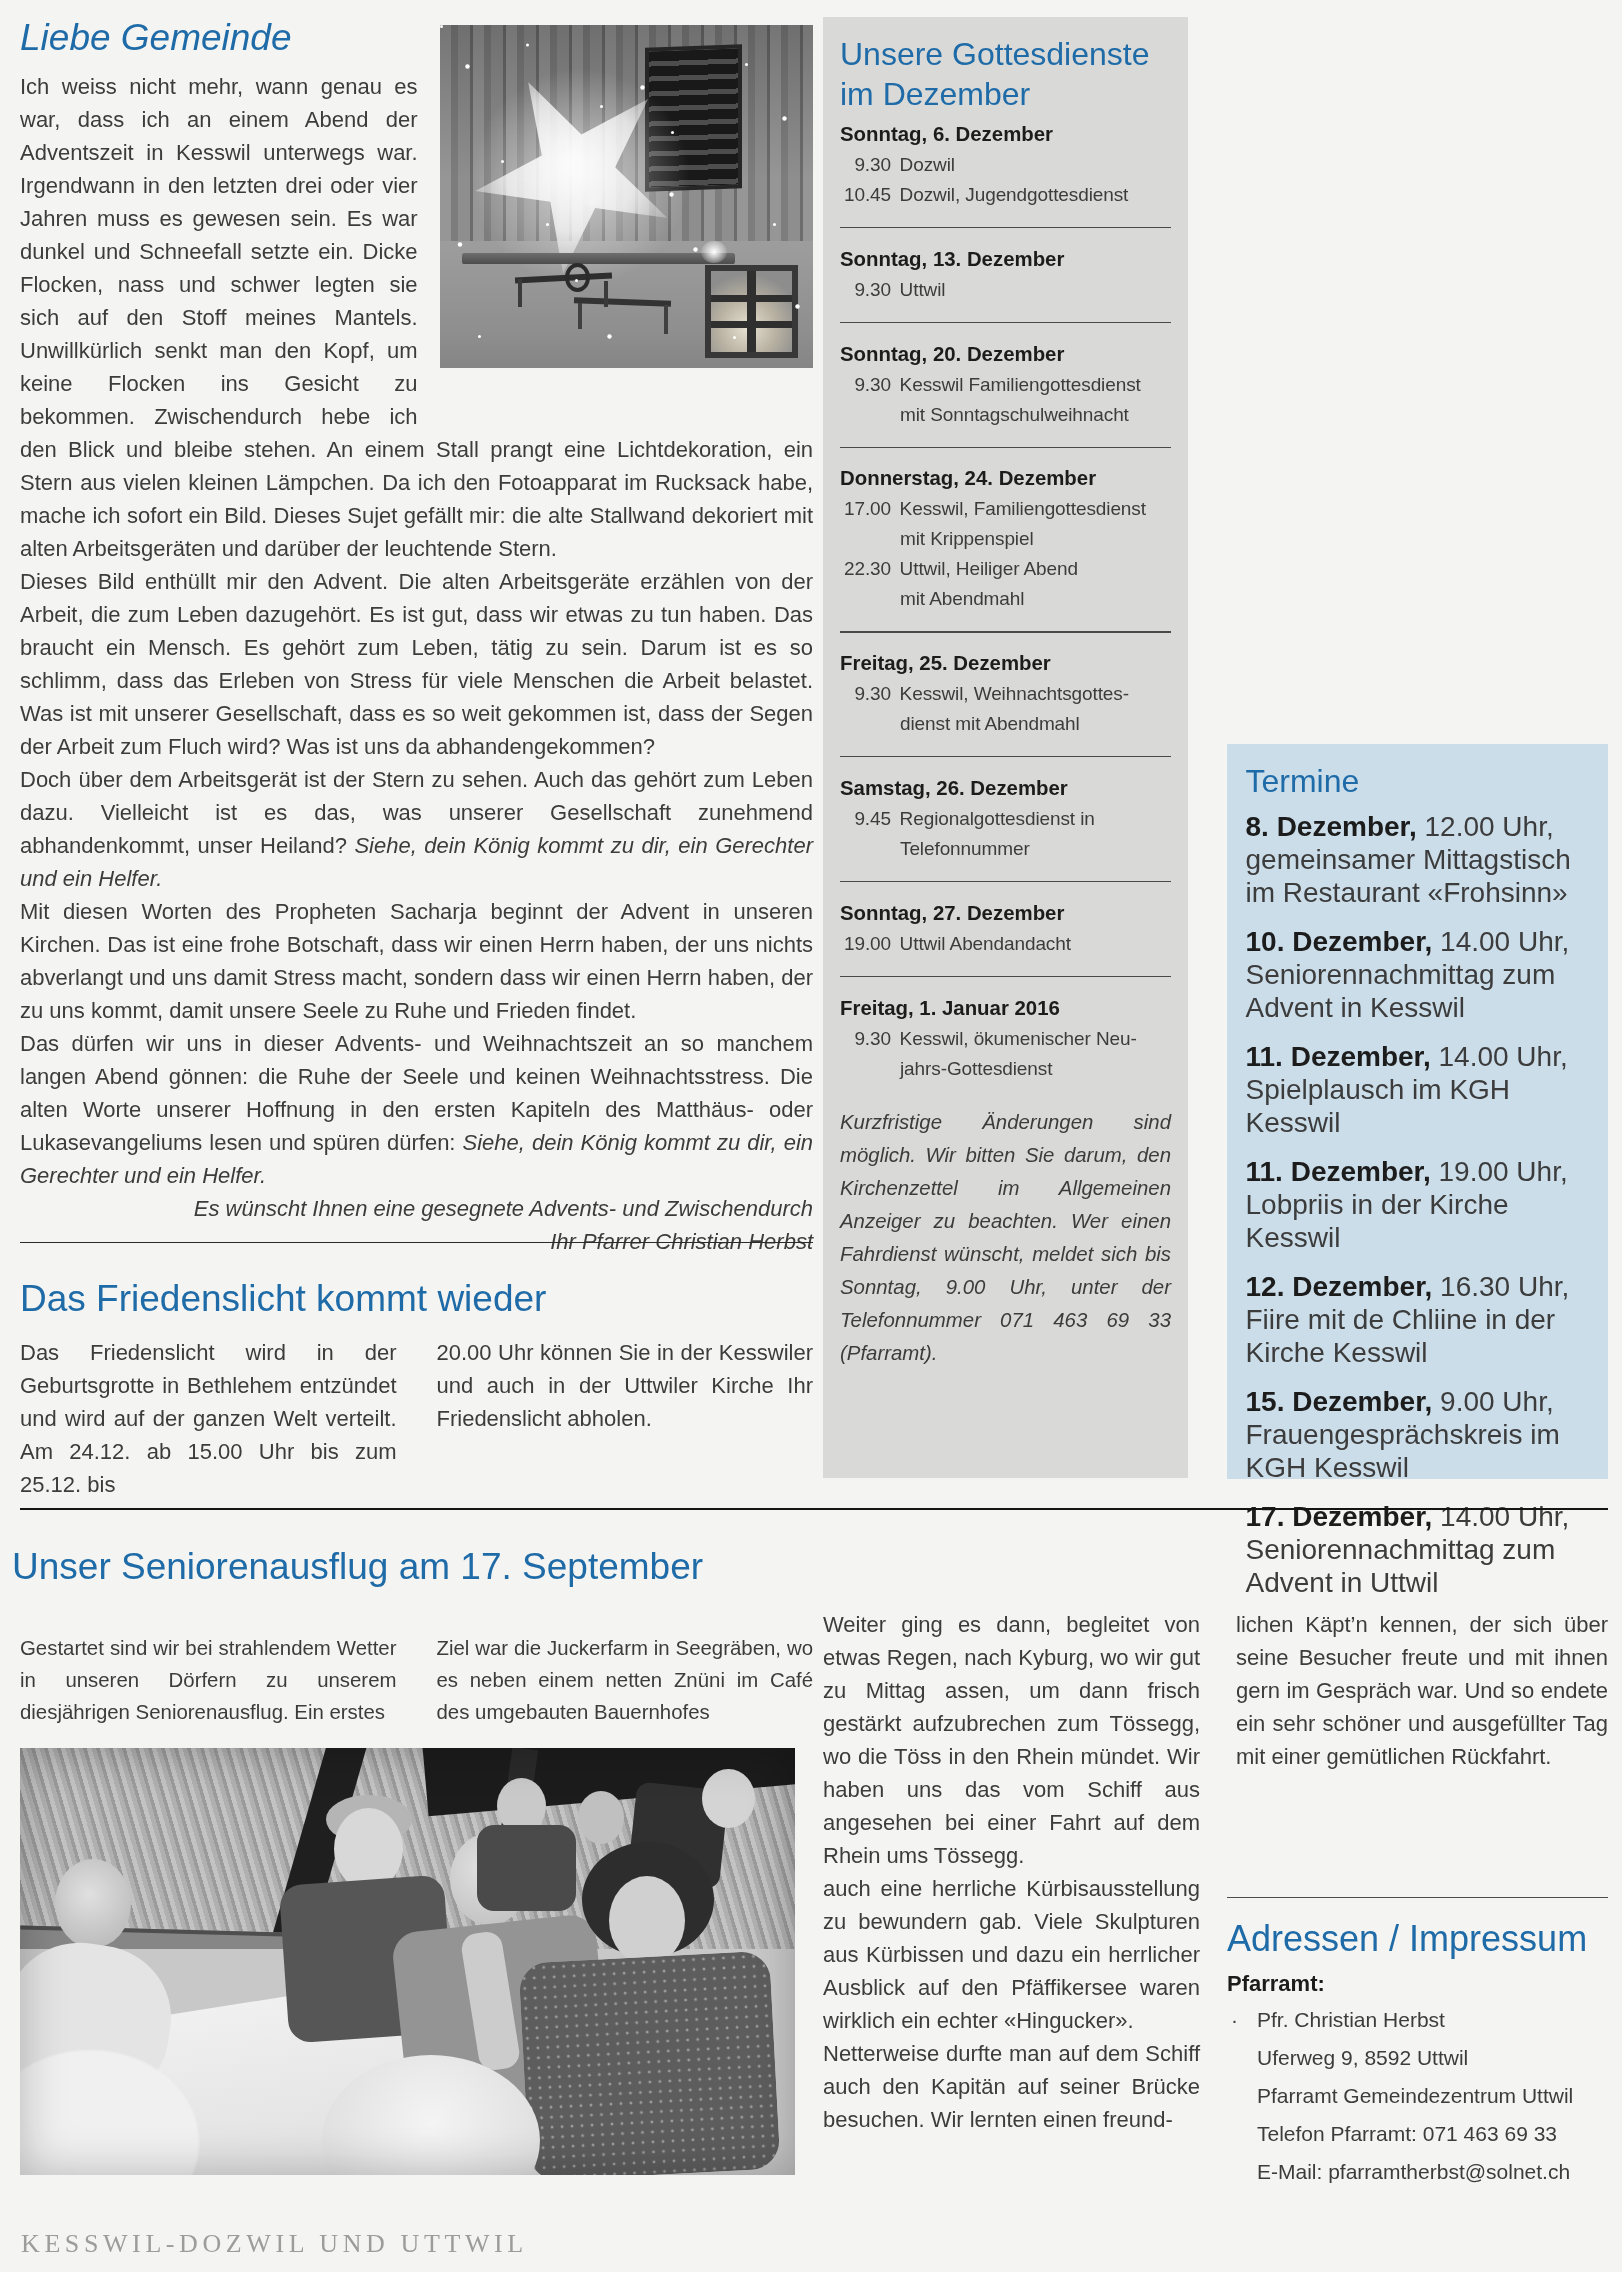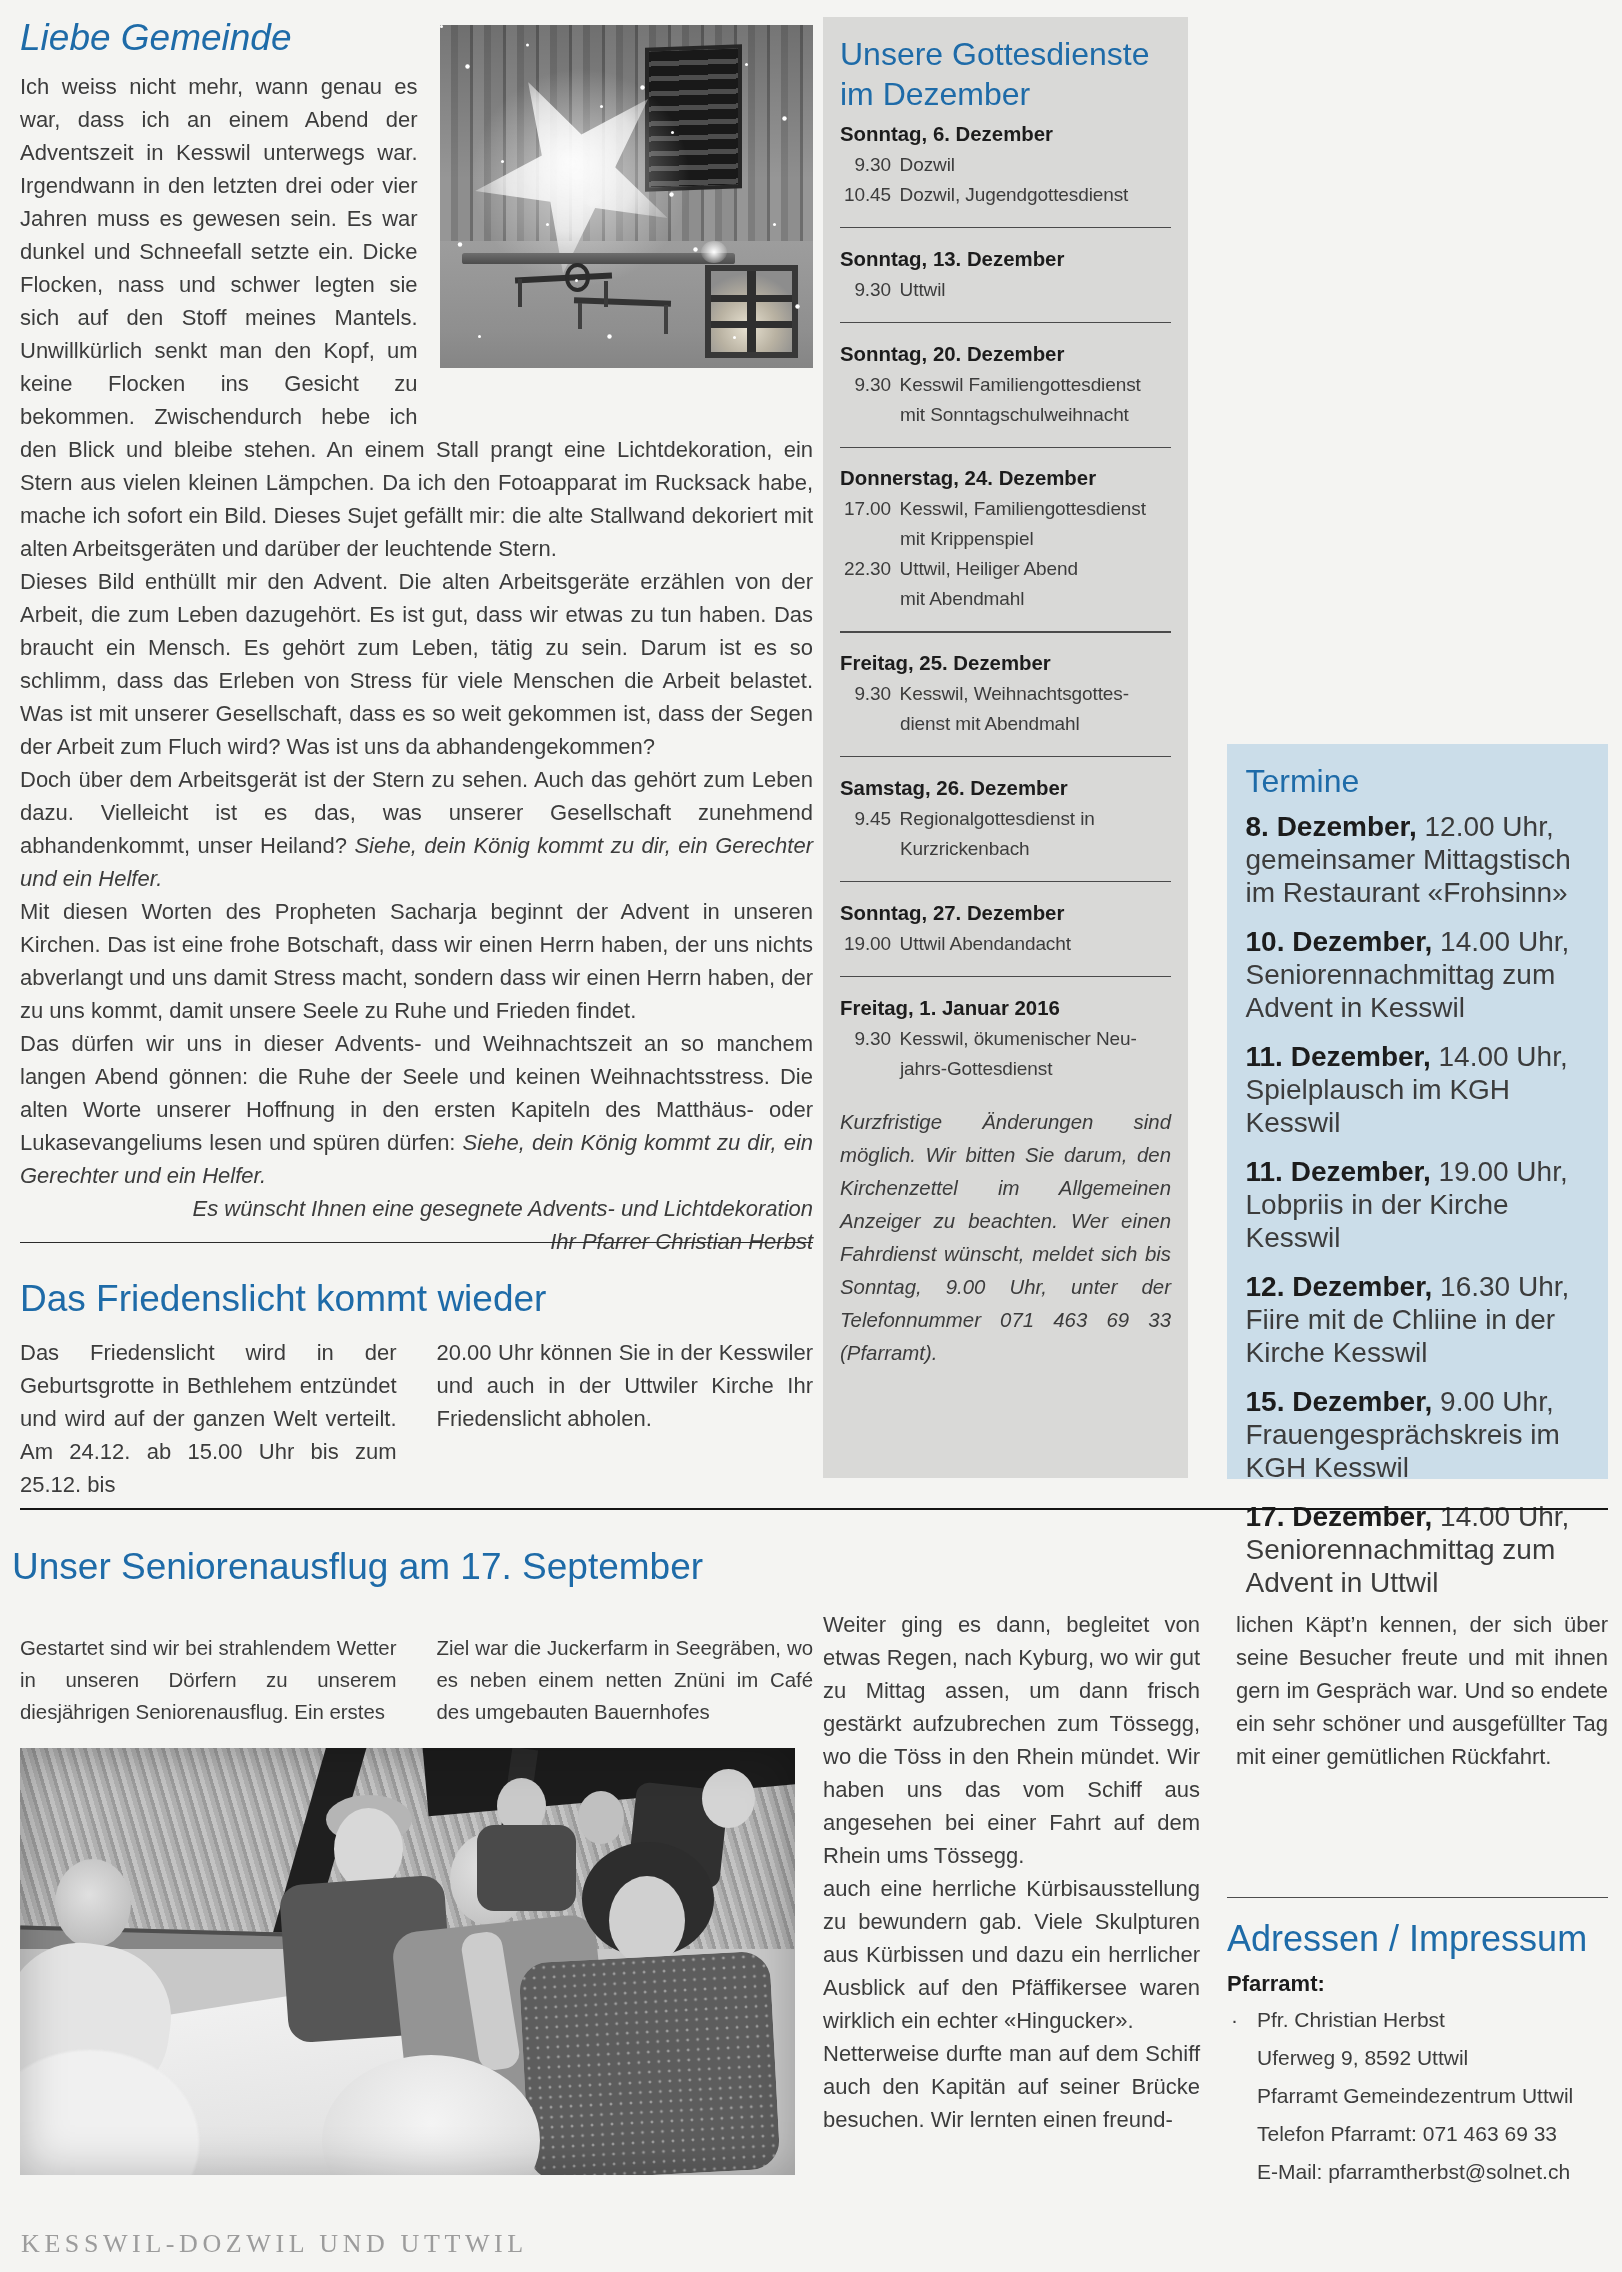--- a/index.html
+++ b/index.html
@@ -155,21 +155,21 @@
     <div class="sp-blob"></div>
     <div class="sp-blob2"></div>
   </div>
   <h1 class="h-blue">Liebe Gemeinde</h1>
   <div>
       <p class="body-p"><span>Ich weiss nicht mehr, wann genau es war, dass ich an einem Abend der Adventszeit in Kesswil unterwegs war. Irgendwann in den letzten drei oder vier Jahren muss es gewesen sein. Es war dunkel und Schneefall setzte ein. Dicke Flocken, nass und schwer legten sie sich auf den Stoff meines Mantels. Unwillkürlich senkt man den Kopf, um keine Flocken ins Gesicht zu bekommen. Zwischendurch hebe ich den Blick und bleibe stehen. An einem Stall prangt eine Lichtdekoration, ein Stern aus vielen kleinen Lämpchen. Da ich den Fotoapparat im Rucksack habe, mache ich sofort ein Bild. Dieses Sujet gefällt mir: die alte Stallwand dekoriert mit alten Arbeitsgeräten und darüber der leuchtende Stern.</span></p>
       <p class="body-p"><span>Dieses Bild enthüllt mir den Advent. Die alten Arbeitsgeräte erzählen von der Arbeit, die zum Leben dazugehört. Es ist gut, dass wir etwas zu tun haben. Das braucht ein Mensch. Es gehört zum Leben, tätig zu sein. Darum ist es so schlimm, dass das Erleben von Stress für viele Menschen die Arbeit belastet. Was ist mit unserer Gesellschaft, dass es so weit gekommen ist, dass der Segen der Arbeit zum Fluch wird? Was ist uns da abhandengekommen?</span></p>
       <p class="body-p"><span>Doch über dem Arbeitsgerät ist der Stern zu sehen. Auch das gehört zum Leben dazu. Vielleicht ist es das, was unserer Gesellschaft zunehmend abhandenkommt, unser Heiland? </span><span class="it">Siehe, dein König kommt zu dir, ein Gerechter und ein Helfer.</span></p>
       <p class="body-p"><span>Mit diesen Worten des Propheten Sacharja beginnt der Advent in unseren Kirchen. Das ist eine frohe Botschaft, dass wir einen Herrn haben, der uns nichts abverlangt und uns damit Stress macht, sondern dass wir einen Herrn haben, der zu uns kommt, damit unsere Seele zu Ruhe und Frieden findet.</span></p>
       <p class="body-p"><span>Das dürfen wir uns in dieser Advents- und Weihnachtszeit an so manchem langen Abend gönnen: die Ruhe der Seele und keinen Weihnachtsstress. Die alten Worte unserer Hoffnung in den ersten Kapiteln des Matthäus- oder Lukasevangeliums lesen und spüren dürfen: </span><span class="it">Siehe, dein König kommt zu dir, ein Gerechter und ein Helfer.</span></p>
-      <p class="body-p right"><span class="it">Es wünscht Ihnen eine gesegnete Advents- und Lichtdekoration</span></p>
+      <p class="body-p right"><span class="it">Es wünscht Ihnen eine gesegnete Advents- und Zwischendurch</span></p>
       <p class="body-p right"><span class="it">Ihr Pfarrer Christian Herbst</span></p>
     </div>
 </div>
 
 <div id="rule-article" class="rule"></div>
 
 <div id="friedenslicht">
   <h2 class="sec-h h-blue">Das Friedenslicht kommt wieder</h2>
   <div class="two-col">
     <p class="body-p col">Das Friedenslicht wird in der Geburtsgrotte in Bethlehem entzündet und wird auf der ganzen Welt verteilt. Am 24.12. ab 15.00 Uhr bis zum 25.12. bis</p>
@@ -243,21 +243,21 @@
         </div>
       </div>
       <div class="svc-rule"></div>
       <div>
         <div class="svc-date">Samstag, 26. Dezember</div>
         <div class="svc-line">
           <span class="svc-time">9.45</span>
           <span>Regionalgottesdienst in</span>
         </div>
         <div class="svc-line cont">
-          <span>Kurzrickenbach</span>
+          <span>Telefonnummer</span>
         </div>
       </div>
       <div class="svc-rule"></div>
       <div>
         <div class="svc-date">Sonntag, 27. Dezember</div>
         <div class="svc-line">
           <span class="svc-time">19.00</span>
           <span>Uttwil Abendandacht</span>
         </div>
       </div>

